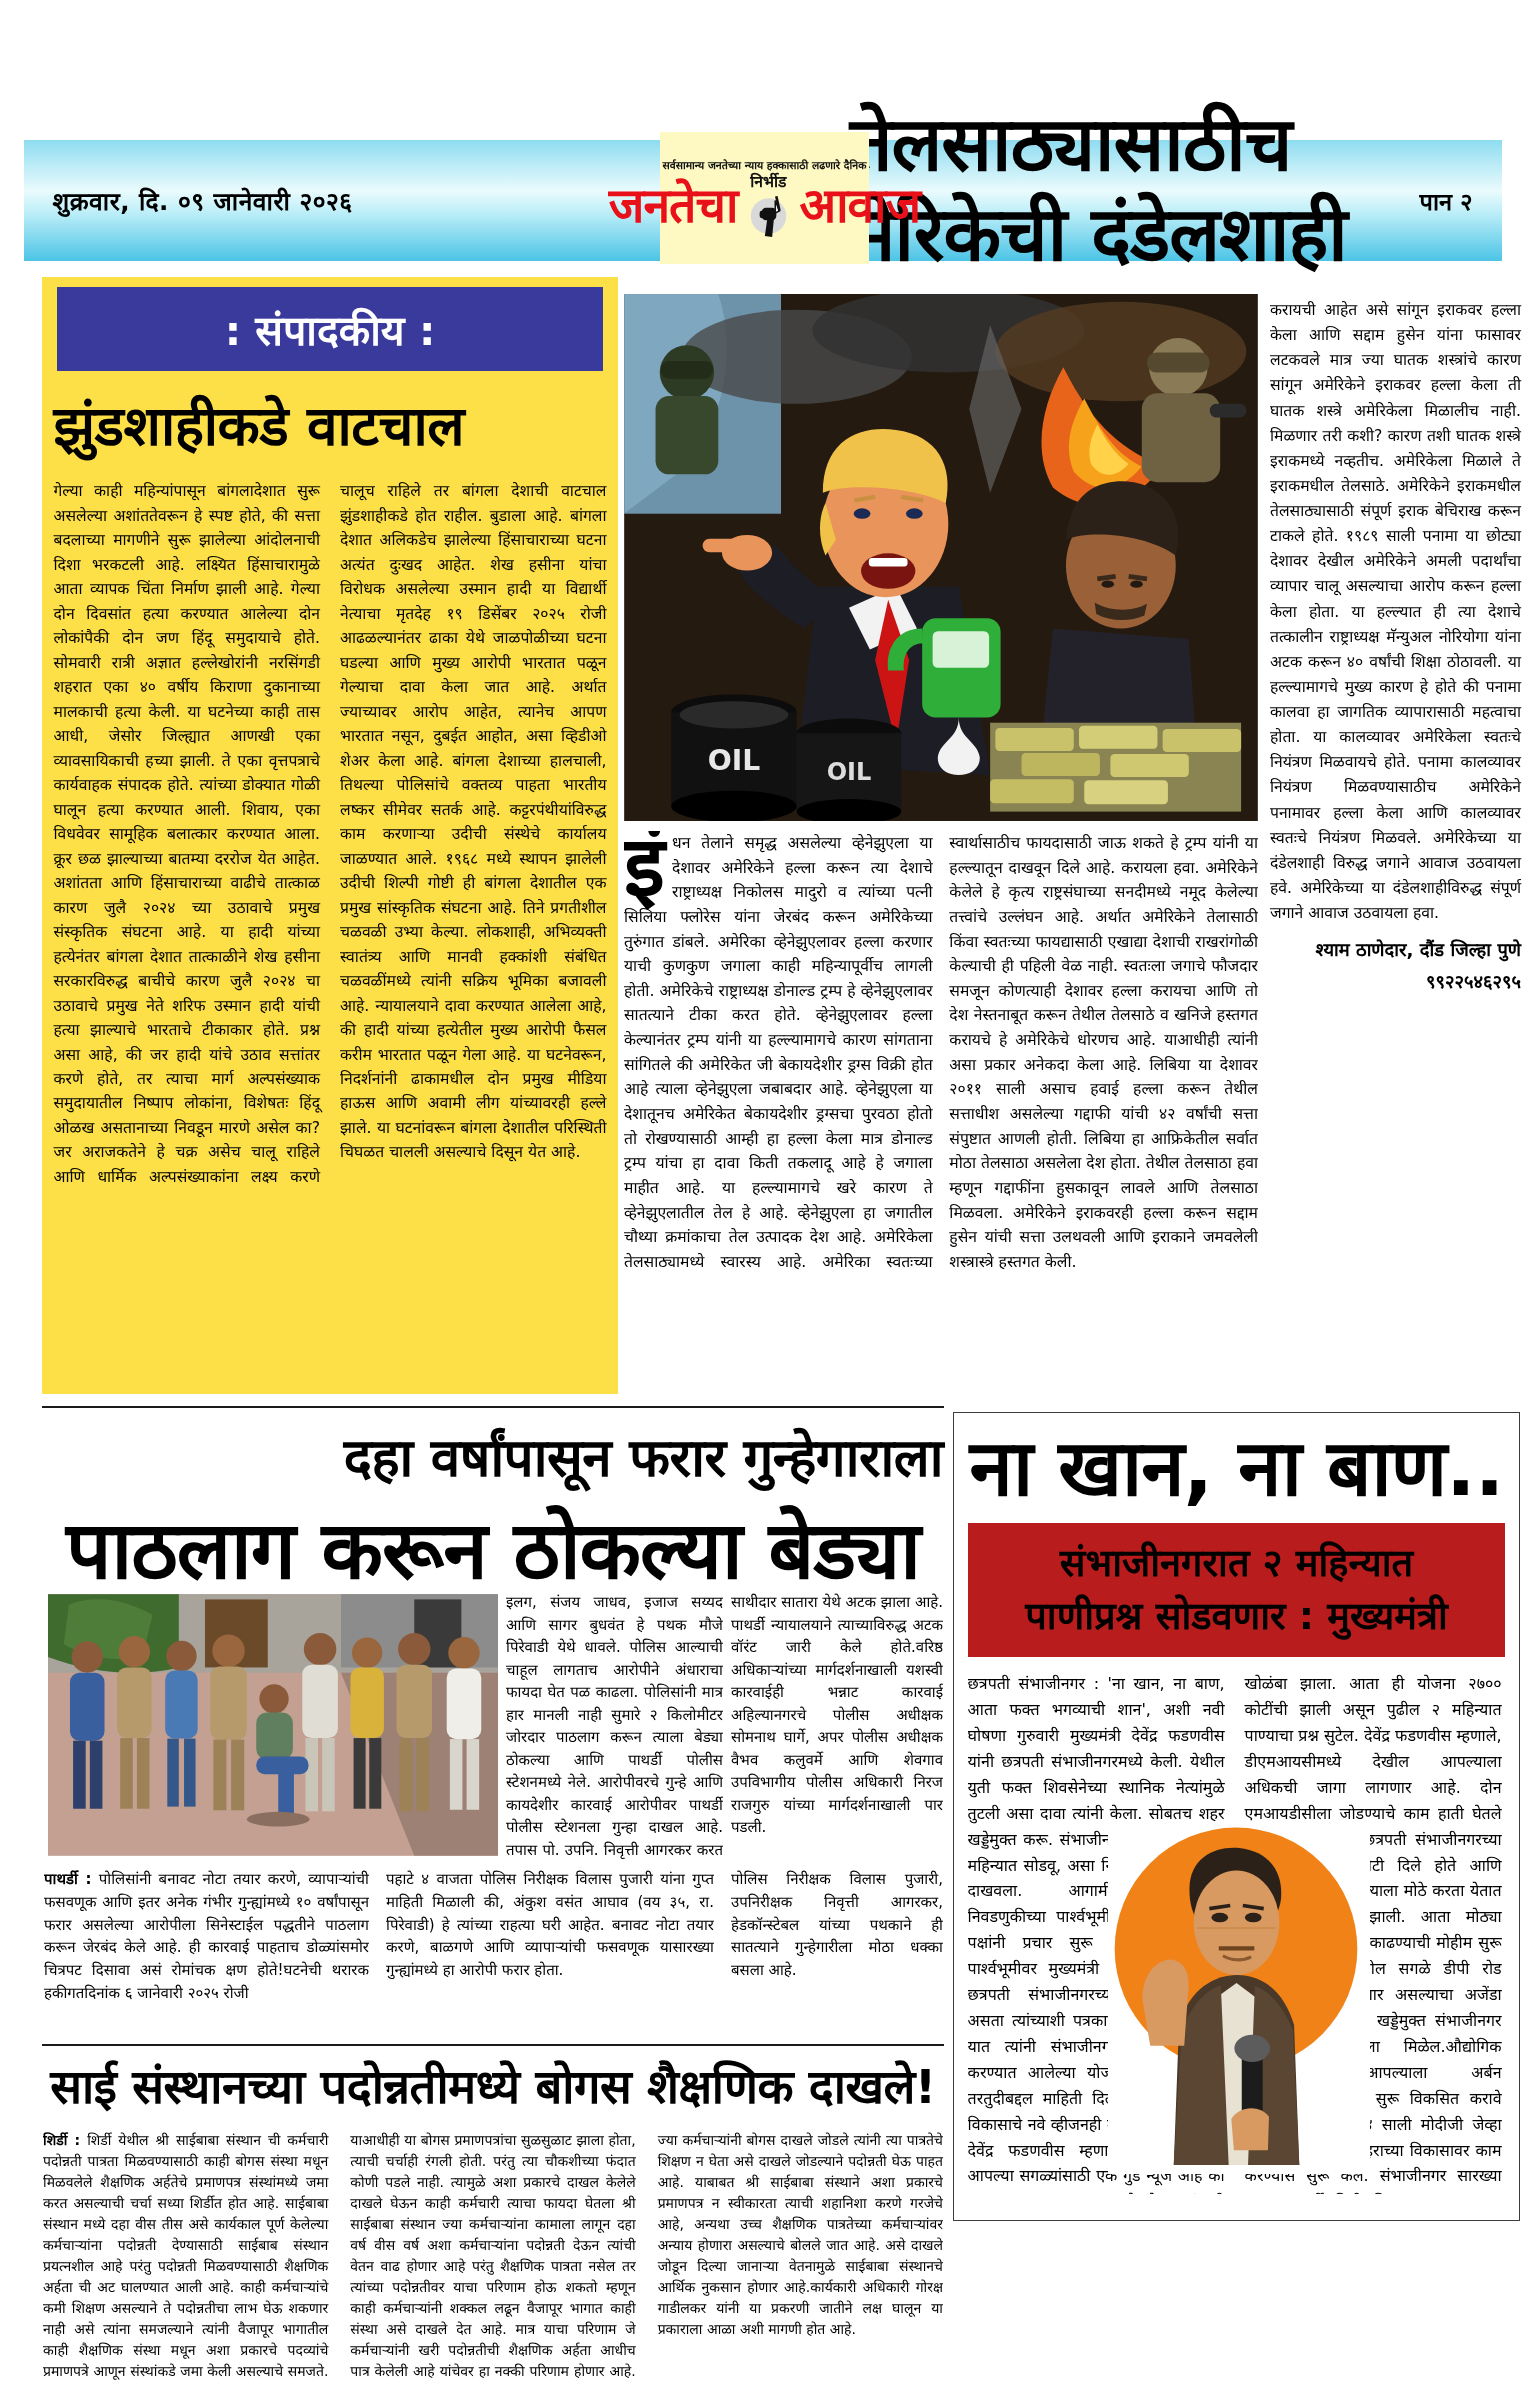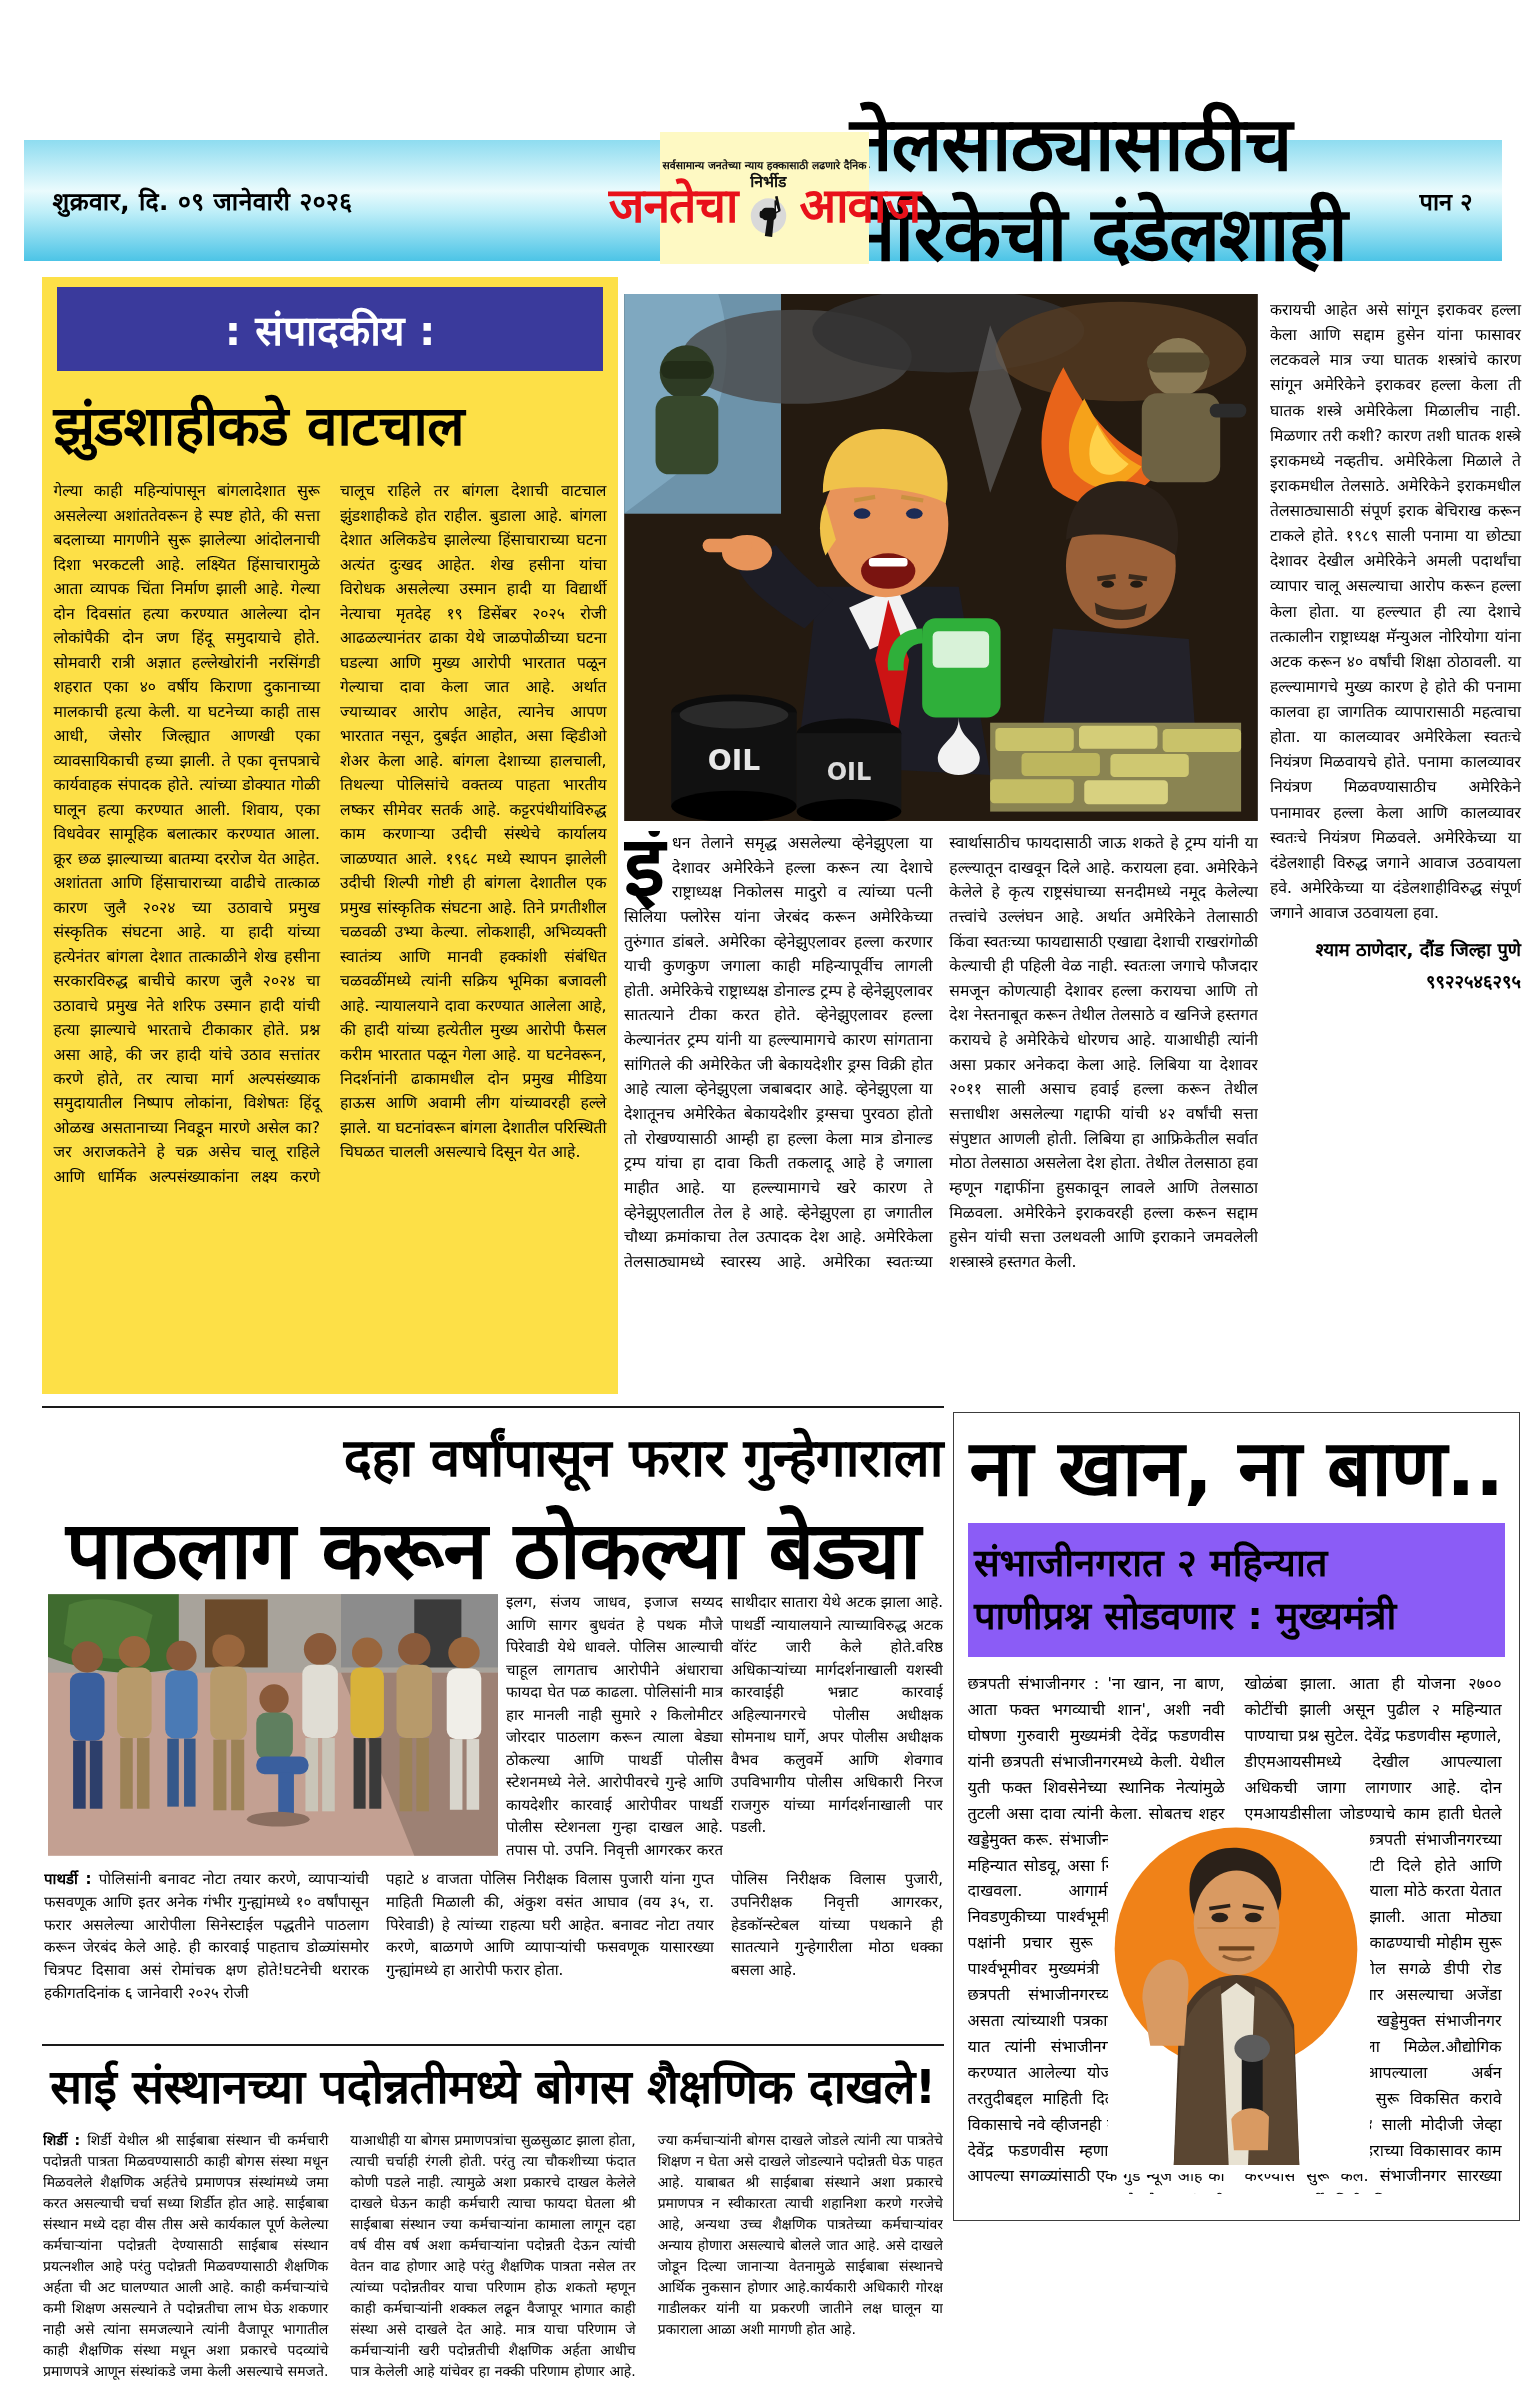--- a/index.html
+++ b/index.html
@@ -46,21 +46,21 @@
   .fug-mid{left:386px;top:1868px;width:328px;height:173px;overflow:hidden;font-size:15px;line-height:1.52;text-align:justify;}
   .fug-tail{left:731px;top:1868px;width:212px;height:173px;overflow:hidden;font-size:15px;line-height:1.52;text-align:justify;}
   .lead-bold{font-weight:800;}
   
   .sai-headline{left:43px;top:2053px;width:900px;text-align:center;font-size:47px;font-weight:800;letter-spacing:-0.5px;}
   .sai-body{left:43px;top:2130px;width:900px;height:262px;column-count:3;column-gap:22px;
     font-size:14px;line-height:1.5;text-align:justify;overflow:hidden;}
   
   .nk-box{left:953px;top:1412px;width:567px;height:809px;border:1.6px solid #3c3c3c;box-sizing:border-box;padding:9.4px 13.6px;}
   .nk-headline{text-align:center;font-size:78px;font-weight:800;letter-spacing:-1px;line-height:1.05;margin-top:5.2px;}
-  .nk-subbox{background:#8b5cf6;margin-top:13.6px;padding:13.6px 6.3px;font-size:38px;font-weight:800;line-height:1.4;}
+  .nk-subbox{background:#b91c1c;margin-top:13.6px;padding:13.6px 6.3px;text-align:center;font-size:38px;font-weight:800;line-height:1.4;}
   .nk-body{position:relative;margin-top:14.6px;height:523px;overflow:hidden;}
   .nk-col{position:absolute;top:0;width:257px;font-size:16px;line-height:1.62;text-align:justify;}
   .nk-col1{left:0;}
   .nk-col2{left:277px;}
   .nk-photo{position:absolute;left:140px;top:152px;width:256px;height:345px;background:#fff;padding:3.1px;}
   text{font-family:"DejaVu Sans",sans-serif;}
 </style>
 </head>
 <body>
 

